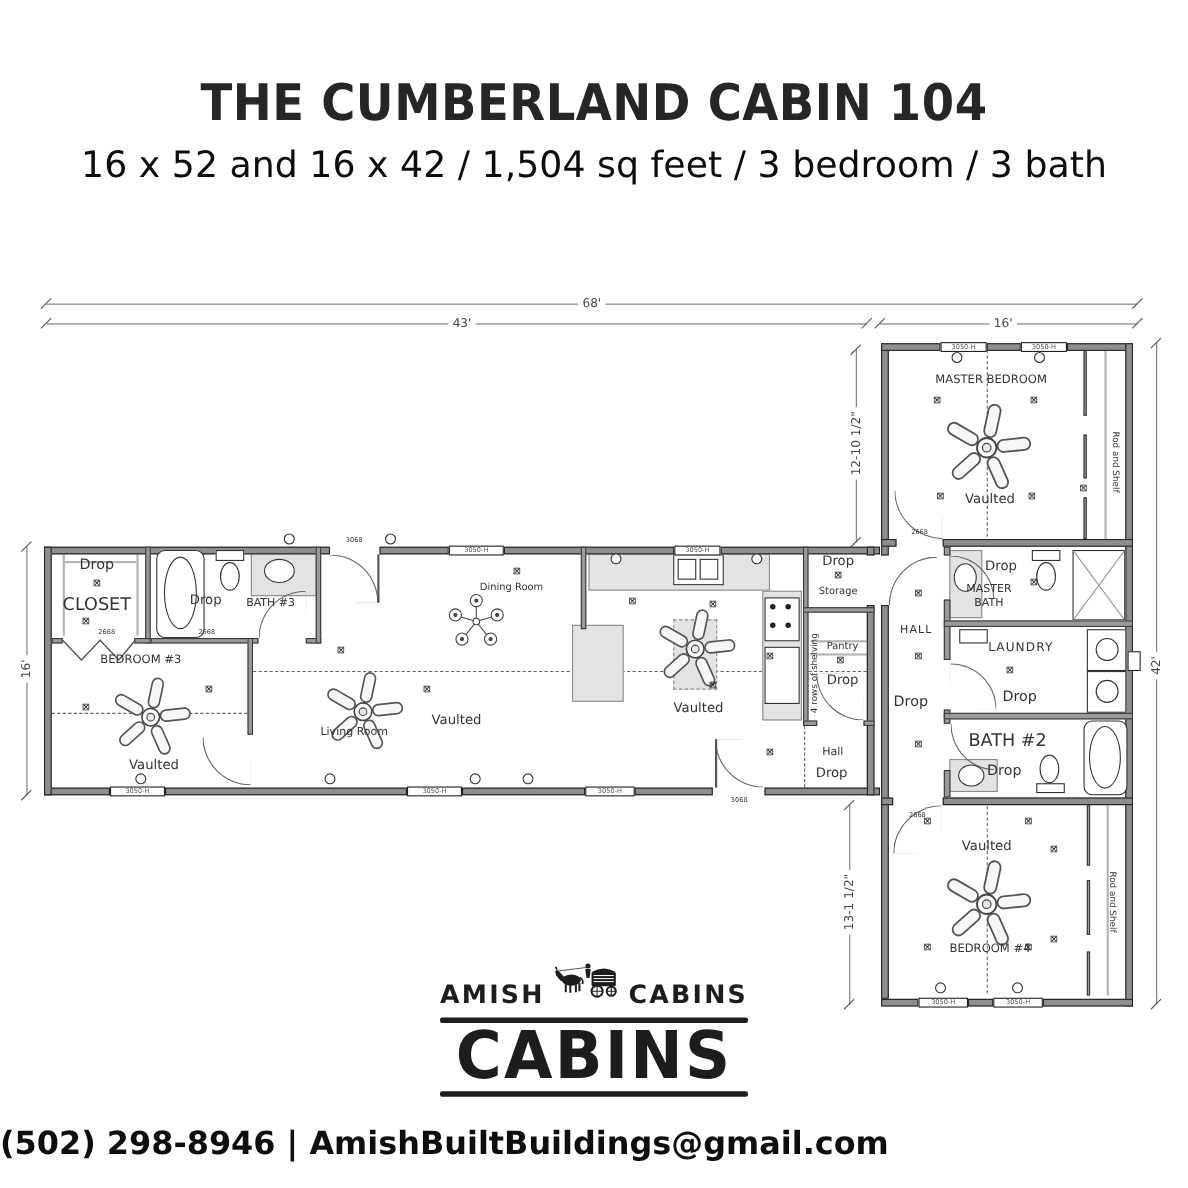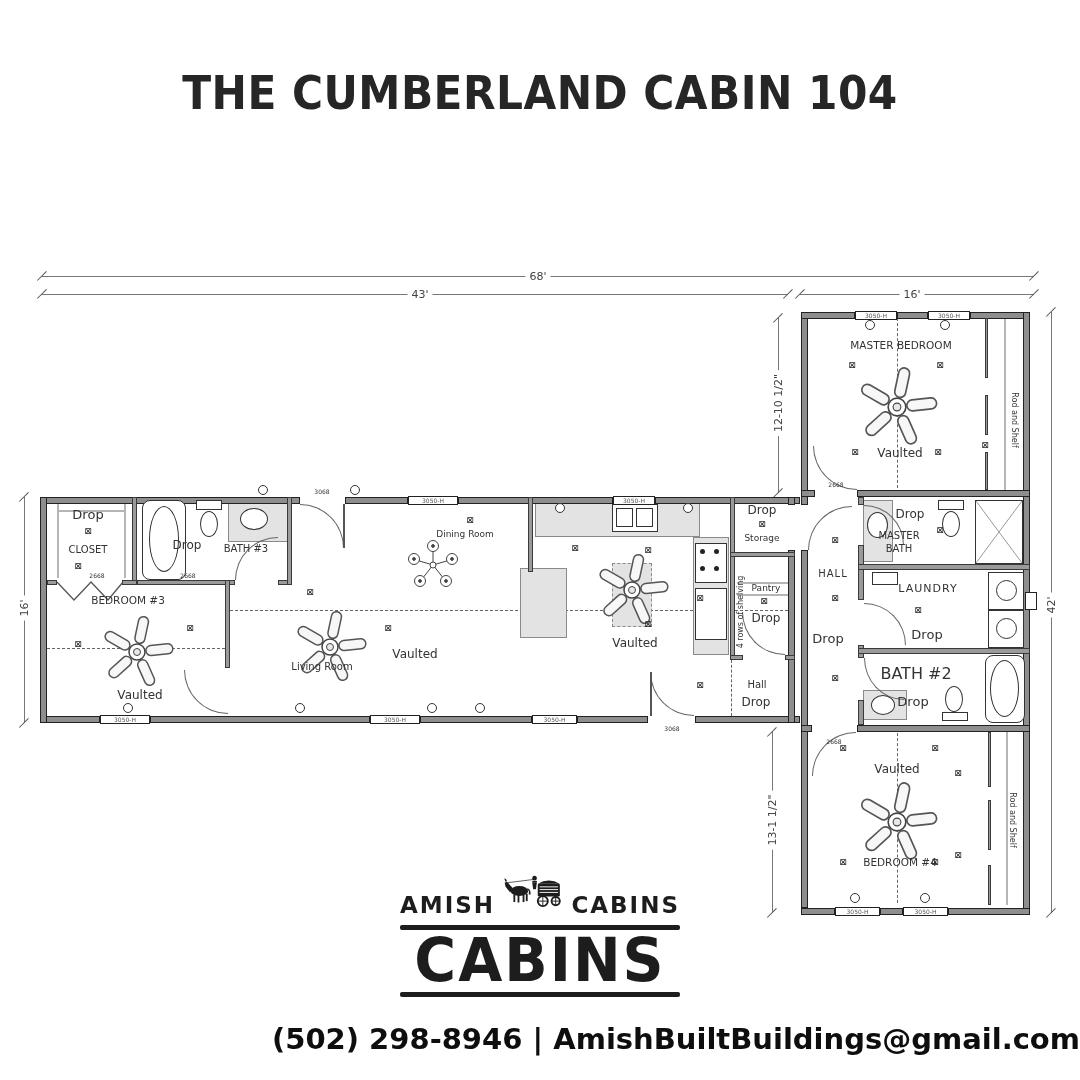--- a/index.html
+++ b/index.html
@@ -39,29 +39,30 @@
   .arcBL{border-bottom:1.3px solid #666;border-left:1.3px solid #666;border-bottom-left-radius:100% 100%}
   .leaf{position:absolute;background:#555;z-index:3}
   .fan{position:absolute;z-index:4}
   
   .logo{position:absolute;left:50%;top:858px;transform:translateX(-50%);width:280px;text-align:center}
   .logo-row{display:flex;align-items:flex-end;justify-content:center;gap:6px}
   .logo-word{font-size:23px;font-weight:bold;color:#1d1d1d;letter-spacing:2px;padding-bottom:6px}
   .logo-bar{height:5px;background:#1d1d1d;border-radius:2px;margin:1px 0}
   .logo-name{font-size:57px;font-weight:bold;color:#1d1d1d;letter-spacing:2px;line-height:1.05;
              transform:scaleY(1.05)}
-  .contact{position:absolute;top:1022px;left:0;width:100%;text-align:right;font-size:29px;
+  .contact{position:absolute;top:1022px;left:0;width:100%;text-align:left;font-size:29px;
            font-weight:bold;color:#0e0e0e}
 </style>
 </head>
 <body>
 
 <div class="page">
 
   <div class="title">THE CUMBERLAND CABIN 104</div>
+  <div class="subtitle">16 x 52 and 16 x 42 / 1,504 sq feet / 3 bedroom / 3 bath</div>
 
   <svg width="0" height="0" style="position:absolute">
     <defs>
       <g id="fanSym">
         <g fill="#f7f7f7" stroke="#555" stroke-width="1.5">
           <rect x="-5" y="-36" width="10" height="27" rx="5" transform="rotate(12)"></rect>
           <rect x="-5" y="-36" width="10" height="27" rx="5" transform="rotate(84)"></rect>
           <rect x="-5" y="-36" width="10" height="27" rx="5" transform="rotate(156)"></rect>
           <rect x="-5" y="-36" width="10" height="27" rx="5" transform="rotate(228)"></rect>
           <rect x="-5" y="-36" width="10" height="27" rx="5" transform="rotate(300)"></rect>
@@ -287,21 +288,21 @@
       </svg>
     <svg class="fan" style="left:855px;top:365px" width="84" height="84" viewBox="-38 -38 76 76">
         <use href="#fanSym"></use>
       </svg>
     <svg class="fan" style="left:855px;top:780px" width="84" height="84" viewBox="-38 -38 76 76">
         <use href="#fanSym"></use>
       </svg>
 
     <span class="t" style="left:88px;top:514px;font-size:13px">Drop</span>
     <span class="outlet" style="left:88px;top:531px">⊠</span>
-    <span class="t" style="left:88px;top:549px;font-size:10px">CLOSET</span>
+    <span class="t" style="left:88px;top:549px;font-size:16px">CLOSET</span>
     <span class="t" style="left:187px;top:545px;font-size:12px">Drop</span>
     <span class="t" style="left:246px;top:548px;font-size:10px">BATH #3</span>
     <span class="t" style="left:128px;top:600px;font-size:10.5px">BEDROOM #3</span>
     <span class="t" style="left:140px;top:695px;font-size:12px">Vaulted</span>
     <span class="t" style="left:322px;top:666px;font-size:10px">Living Room</span>
     <span class="t" style="left:415px;top:654px;font-size:12px">Vaulted</span>
     <span class="t" style="left:465px;top:534px;font-size:9px">Dining Room</span>
     <span class="t" style="left:635px;top:643px;font-size:12px">Vaulted</span>
     <span class="t" style="left:762px;top:510px;font-size:12px">Drop</span>
     <span class="outlet" style="left:762px;top:524px">⊠</span>

